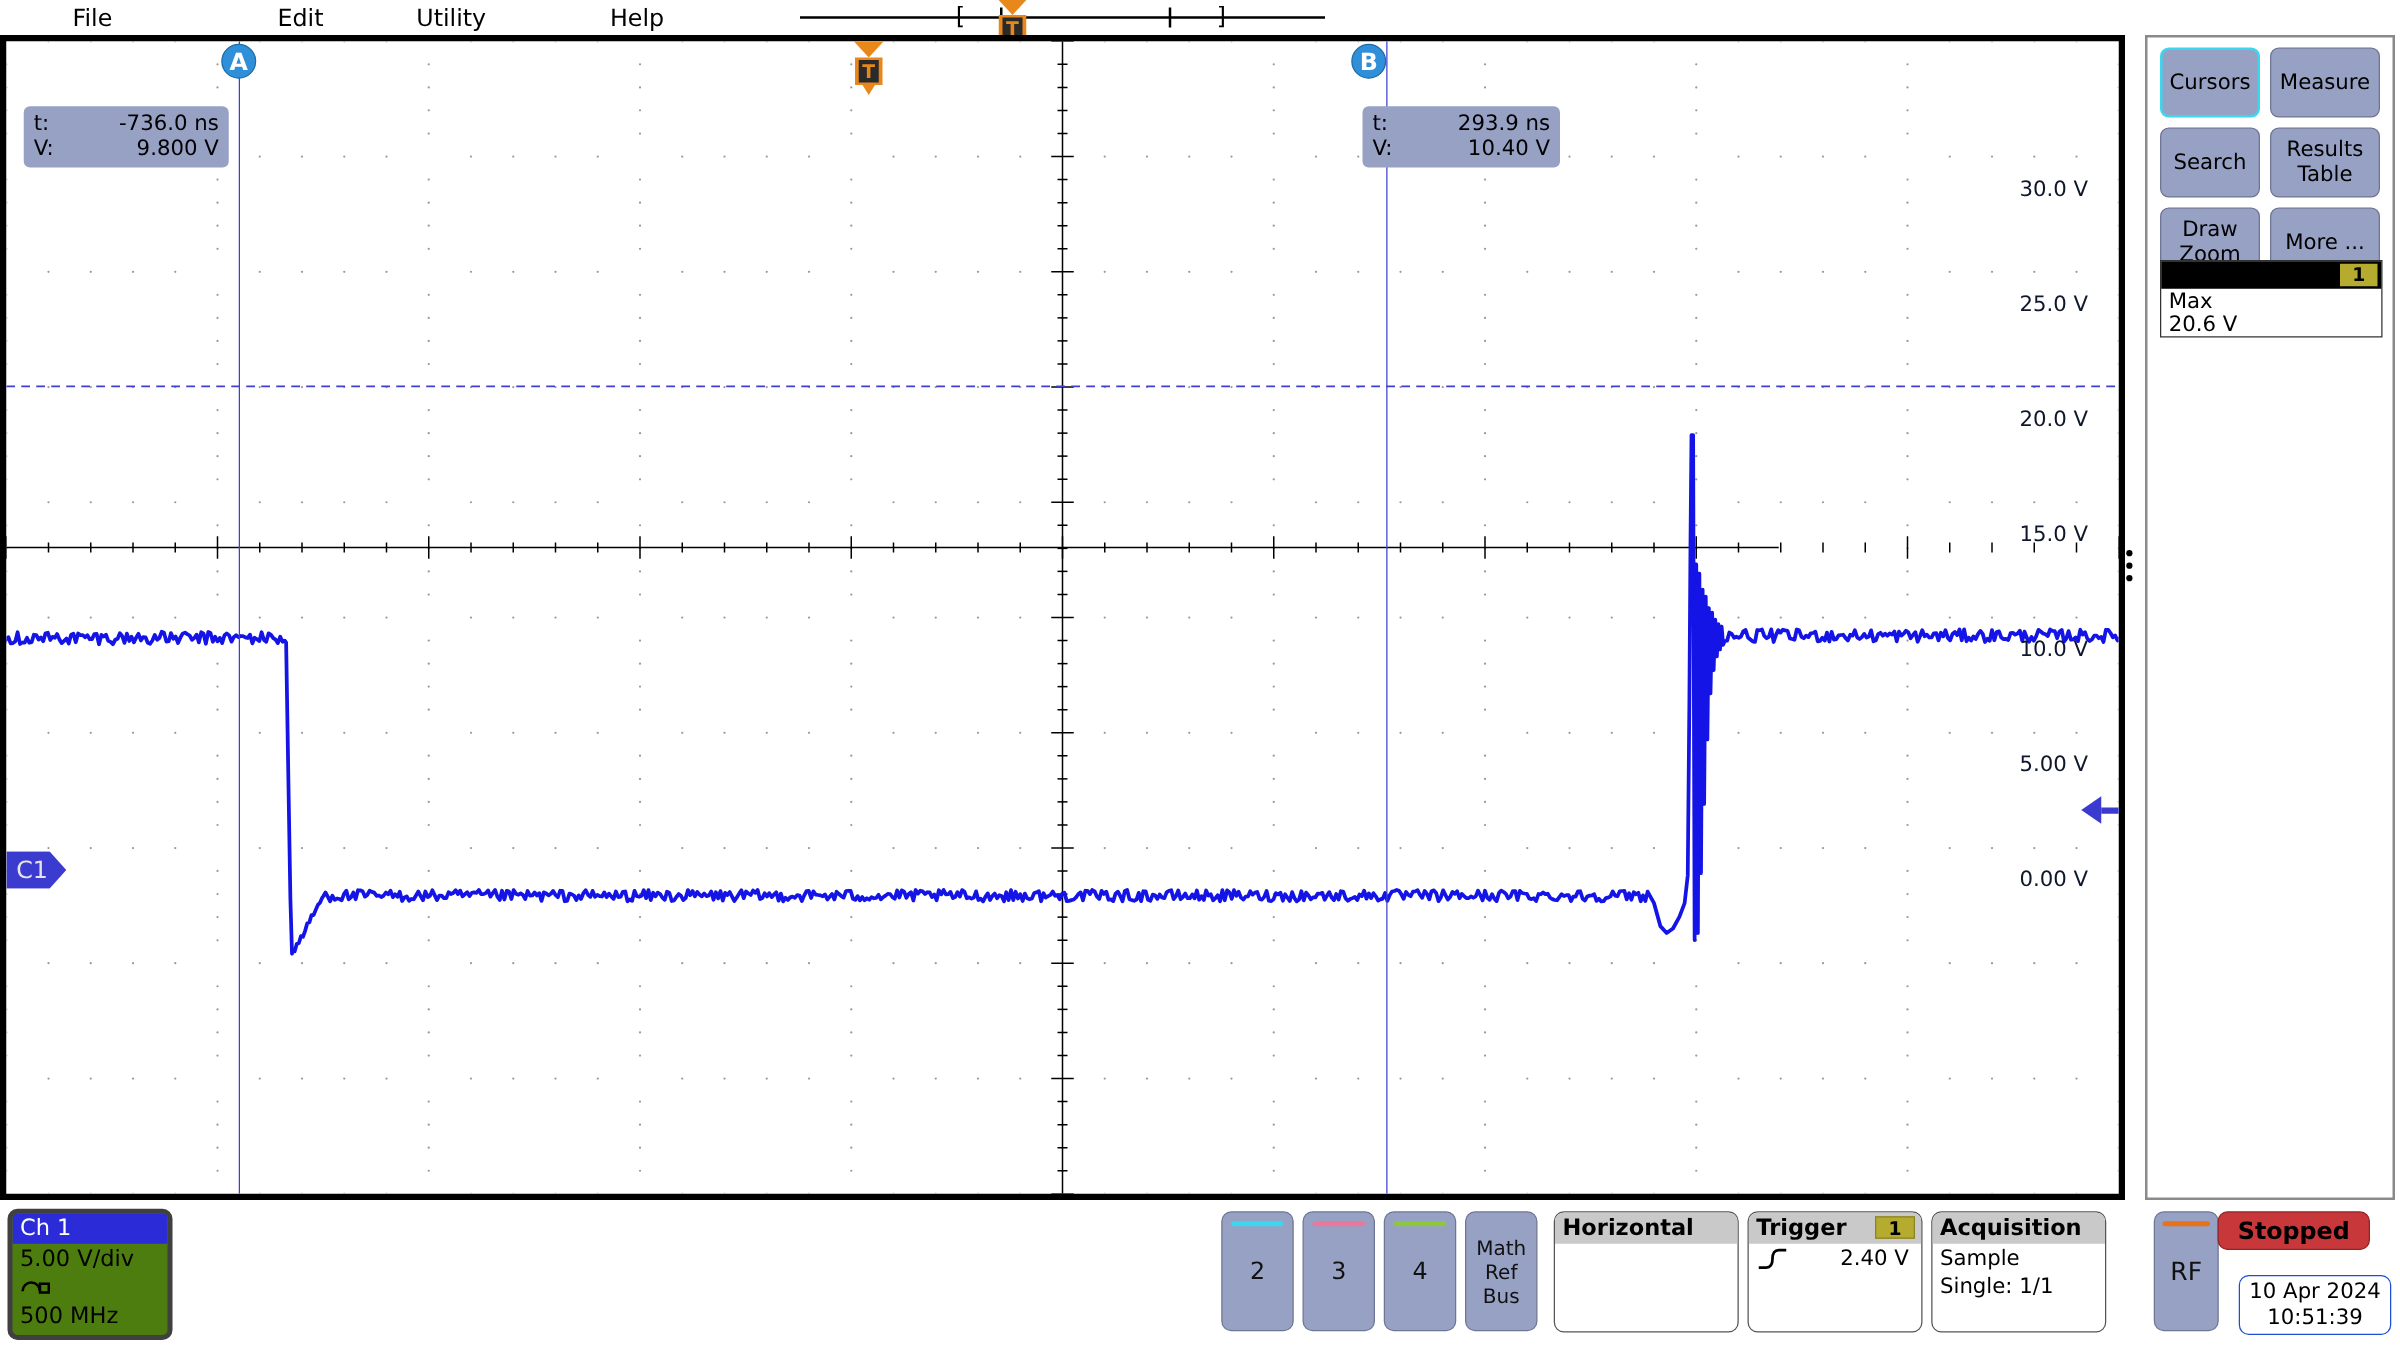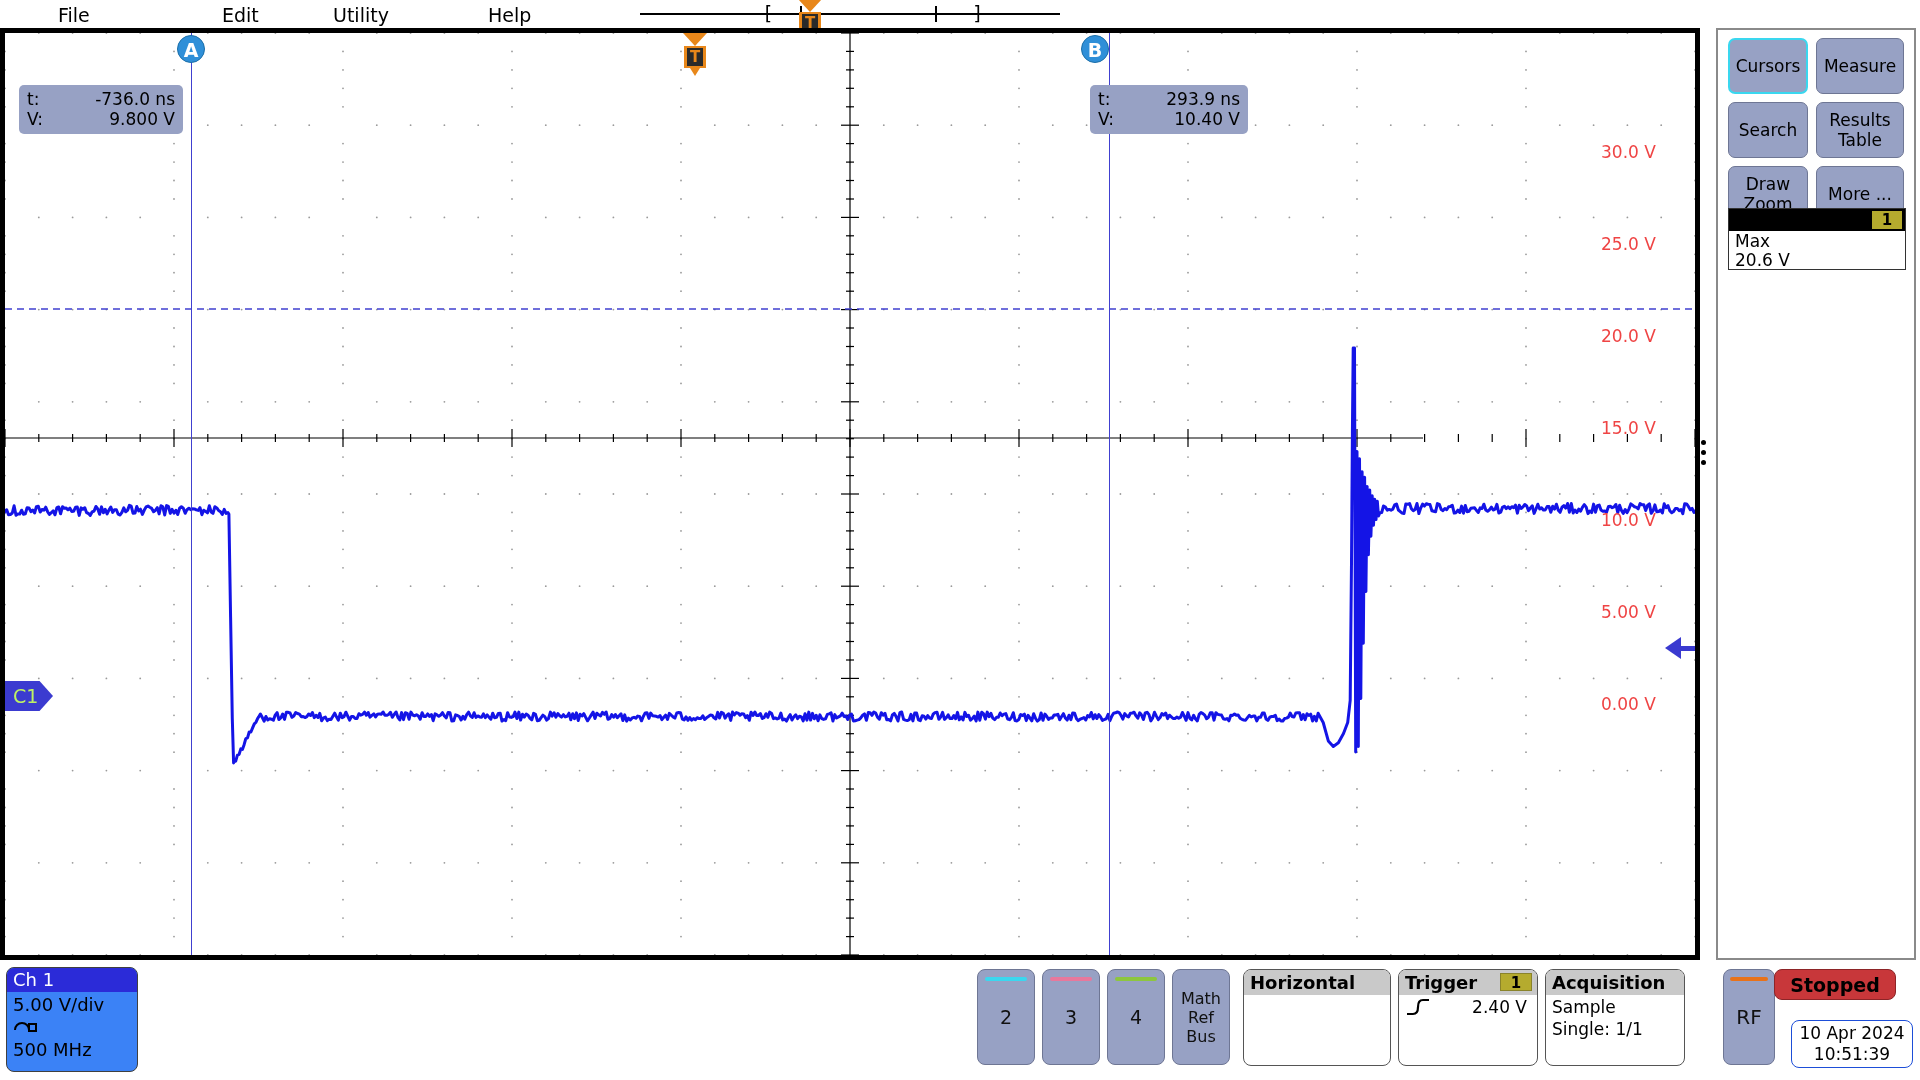--- a/index.html
+++ b/index.html
@@ -87,34 +87,34 @@
     background: #2a2a2a; color: #e8871a; font-size: 15px; line-height: 18px;
   }
   .trig-stem {
     width: 0; height: 0; margin-left: 7px;
     border-left: 5px solid transparent; border-right: 5px solid transparent;
     border-top: 8px solid #e8871a;
   }
 
   
   .vlabel {
-    position: absolute; color: #ef4444; font-size: 17px; text-align: left;
+    position: absolute; color: #0f172a; font-size: 17px; text-align: center;
     width: 84px;
   }
   .gnd-arrow {
     position: absolute; width: 0; height: 0;
     border-top: 11px solid transparent; border-bottom: 11px solid transparent;
     border-right: 16px solid #3a3ad0;
   }
   .gnd-tail { position: absolute; height: 5px; width: 14px; background: #3a3ad0; }
 
   
   .c1-marker {
     position: absolute; height: 30px; width: 48px;
-    background: #3b3bd0; color: #bef264; font-size: 19px;
+    background: #3b3bd0; color: #e5e5e5; font-size: 19px;
     line-height: 30px; padding-left: 8px;
     clip-path: polygon(0 0, 72% 0, 100% 50%, 72% 100%, 0 100%);
   }
 
   
   .sidebar {
     position: absolute; left: 1716px; top: 28px; width: 200px; height: 932px;
     border: 2px solid #8a8a8a; background: #fff;
   }
   .sbtn {
@@ -150,22 +150,22 @@
     position: absolute; border: 1px solid #555; border-radius: 8px;
     background: #fff; overflow: hidden;
   }
   .panel .phdr {
     background: #c9c9c9; color: #000; font-size: 18px; font-weight: bold;
     padding: 1px 6px; line-height: 23px; position: relative;
   }
   .panel .pbody { font-size: 17px; line-height: 22px; padding: 1px 6px; color:#000; }
 
   .chpanel {
-    position: absolute; border: 1px solid #404040; border-radius: 8px;
-    background: #3b82f6; overflow: hidden;
+    position: absolute; border: 4px solid #404040; border-radius: 8px;
+    background: #4d7c0f; overflow: hidden;
   }
   .chpanel .chhdr {
     background: #2b2bd8; color: #fff; font-size: 18px; padding: 0 6px; line-height: 24px;
   }
   .chpanel .chbody { font-size: 18px; line-height: 23px; padding: 1px 6px; color: #000; }
 
   .chbtn {
     position: absolute; background: #97a1c4; border: 1px solid #6e7694;
     border-radius: 8px; text-align: center; color: #111; font-size: 19px;
     display: flex; align-items: center; justify-content: center;

